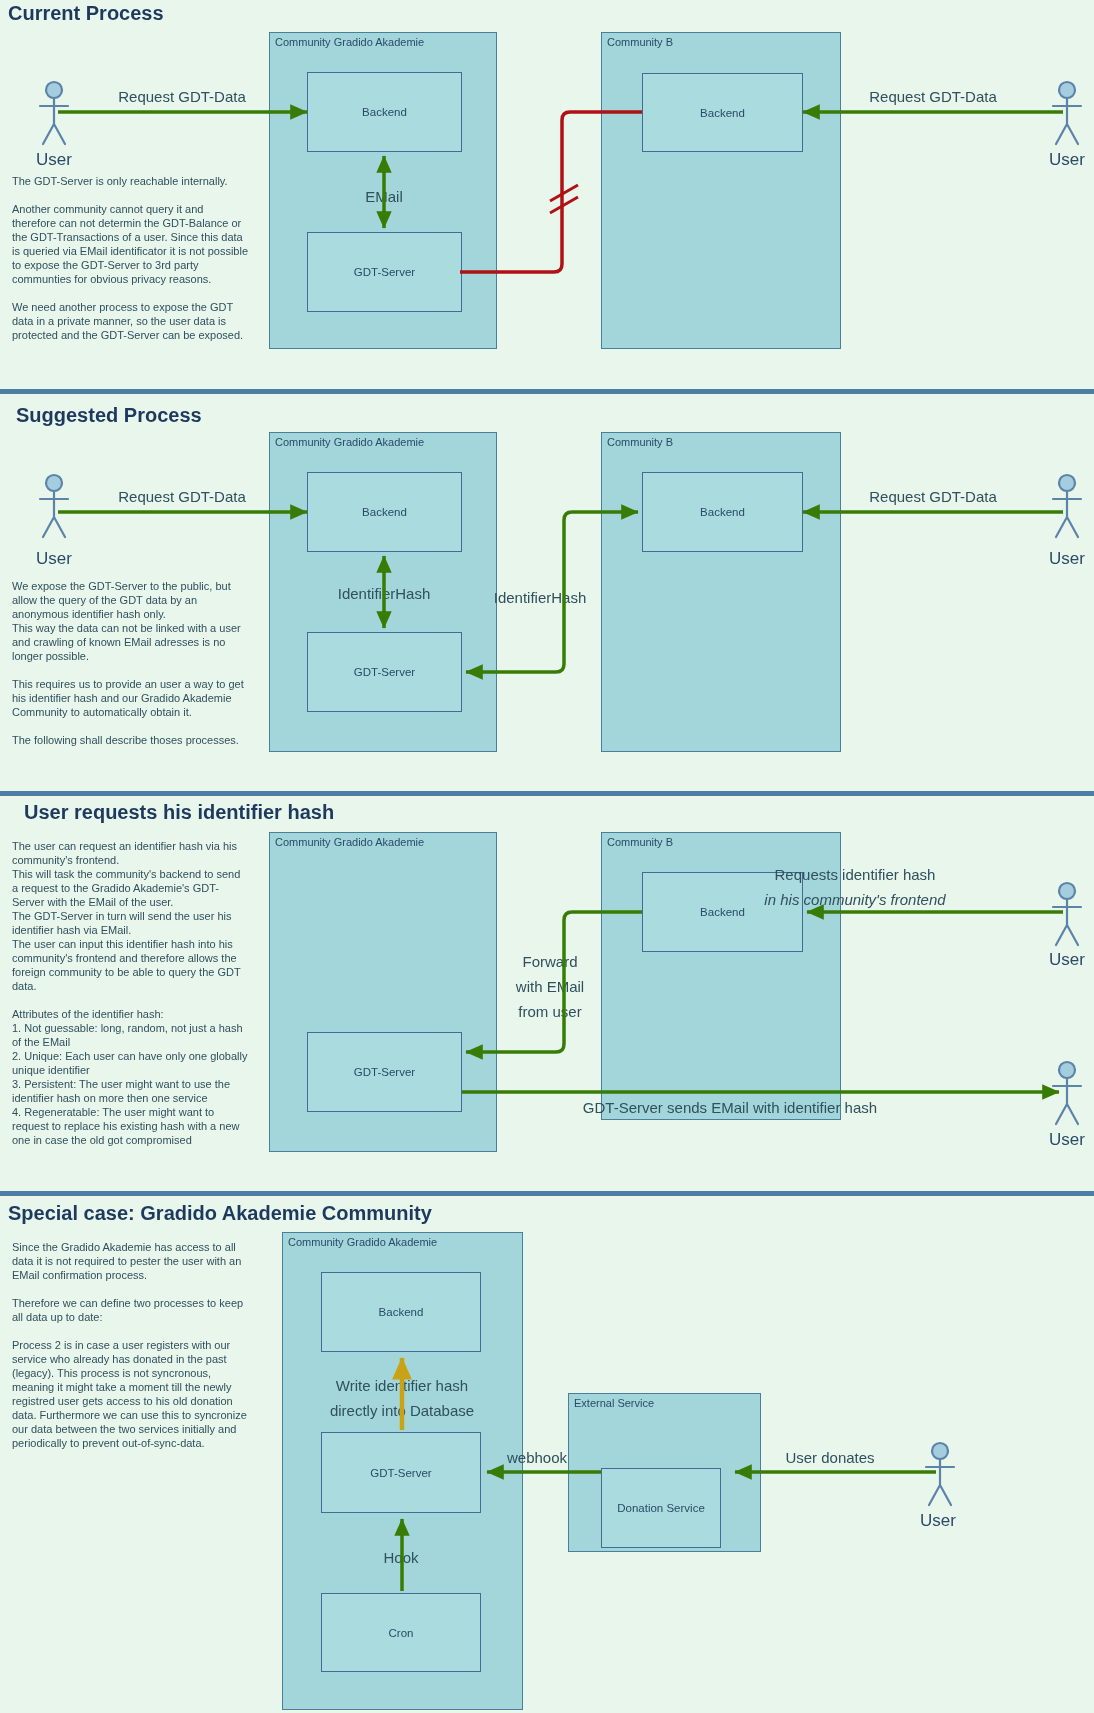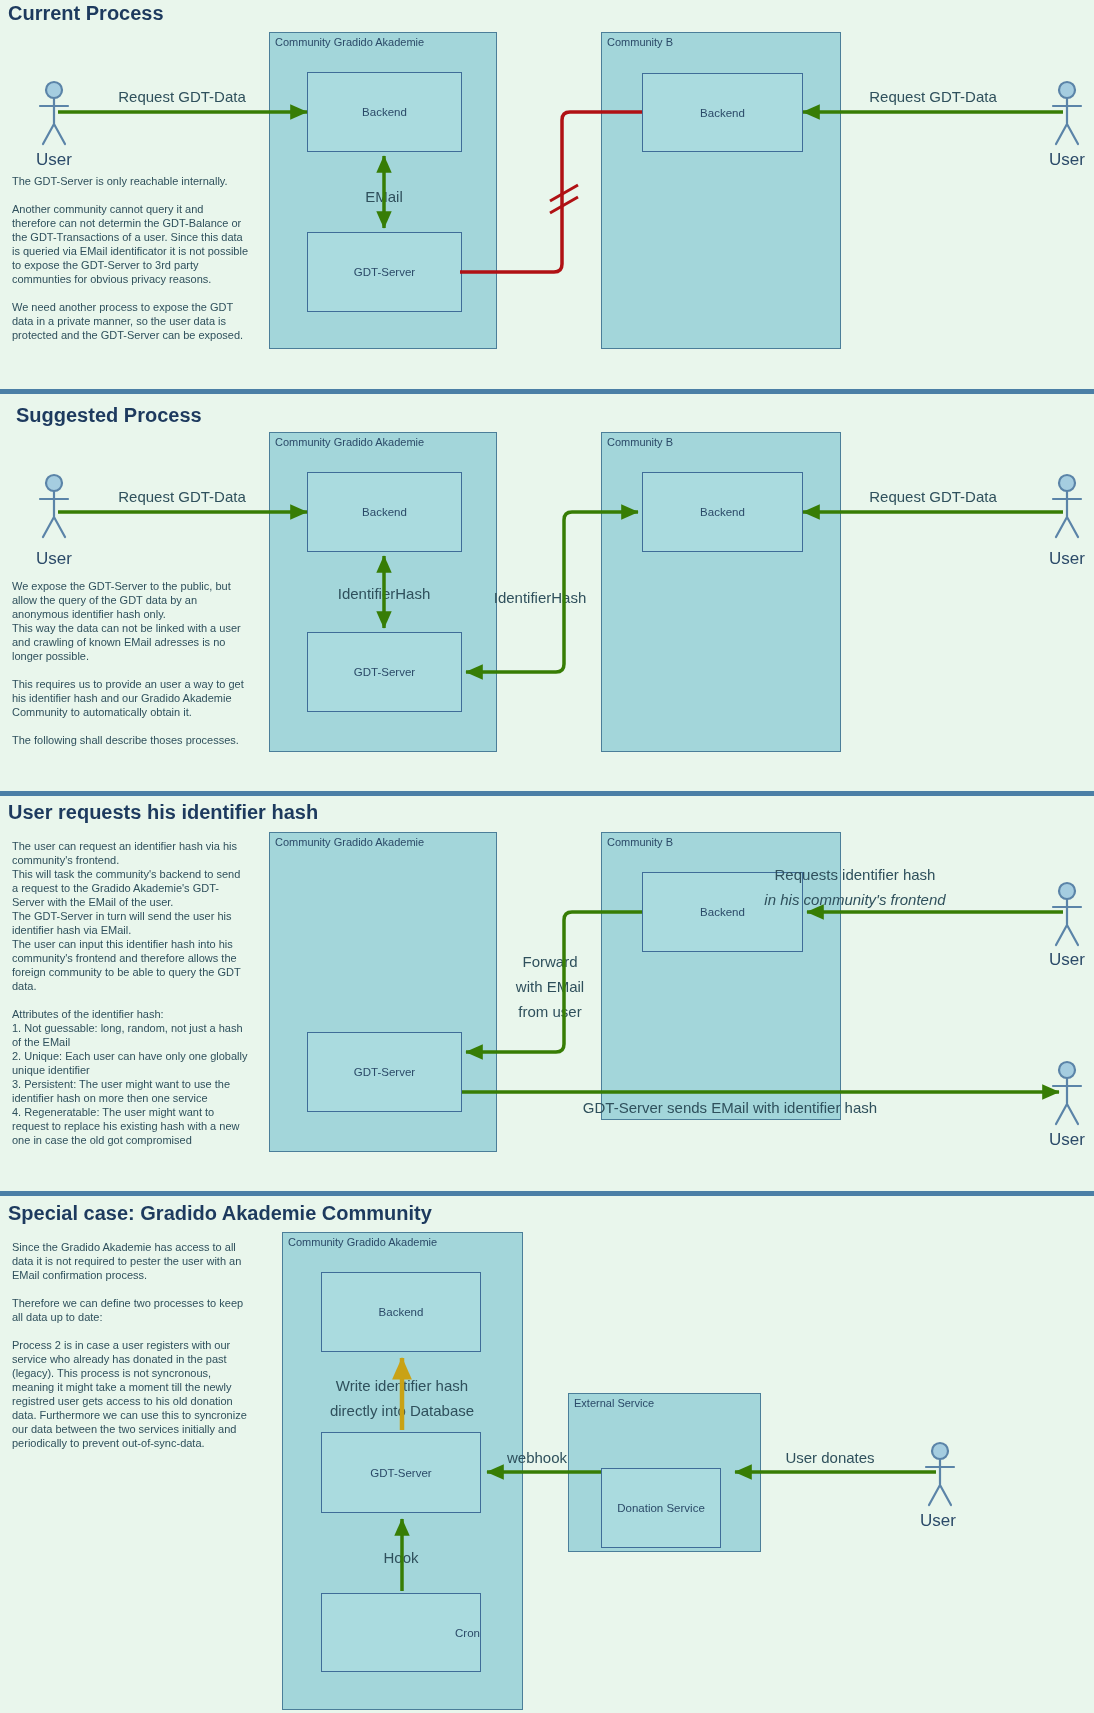--- a/index.html
+++ b/index.html
@@ -107,21 +107,21 @@
       <p>This requires us to provide an user a way to get
 his identifier hash and our Gradido Akademie
 Community to automatically obtain it.</p>
       <p>The following shall describe thoses processes.</p>
     </div>
   </div>
 
   <div class="divider" style="top:791px;"></div>
 
   <div>
-    <div class="heading" style="left:8px;top:801px;text-align:right;">User requests his identifier hash</div>
+    <div class="heading" style="left:24px;top:801px;text-align:right;">User requests his identifier hash</div>
 
     <div class="container" style="left:269px;top:832px;width:228px;height:320px;"></div>
     <div class="cont-label" style="left:275px;top:836px;">Community Gradido Akademie</div>
     <div class="container" style="left:601px;top:832px;width:240px;height:288px;"></div>
     <div class="cont-label" style="left:607px;top:836px;">Community B</div>
 
     <div class="box" style="left:307px;top:1032px;width:155px;height:80px;">
         <span>GDT-Server</span>
       </div>
     <div class="box" style="left:642px;top:872px;width:161px;height:80px;">
@@ -172,21 +172,21 @@
     <div class="cont-label" style="left:288px;top:1236px;">Community Gradido Akademie</div>
     <div class="container" style="left:568px;top:1393px;width:193px;height:159px;"></div>
     <div class="cont-label" style="left:574px;top:1397px;">External Service</div>
 
     <div class="box" style="left:321px;top:1272px;width:160px;height:80px;">
         <span>Backend</span>
       </div>
     <div class="box" style="left:321px;top:1432px;width:160px;height:81px;">
         <span>GDT-Server</span>
       </div>
-    <div class="box" style="left:321px;top:1593px;width:160px;height:79px;justify-content:flex-end;">
+    <div class="box" style="left:321px;top:1593px;width:160px;height:79px;">
         <span>Cron</span>
       </div>
     <div class="box" style="left:601px;top:1432px;width:120px;height:80px;margin-top:36px;">
         <span>Donation Service</span>
       </div>
 
     <div class="alabel" style="left:402px;top:1377px;">Write identifier hash</div>
     <div class="alabel" style="left:402px;top:1402px;">directly into Database</div>
     <div class="alabel" style="left:401px;top:1549px;">Hook</div>
     <div class="alabel" style="left:537px;top:1449px;">webhook</div>

